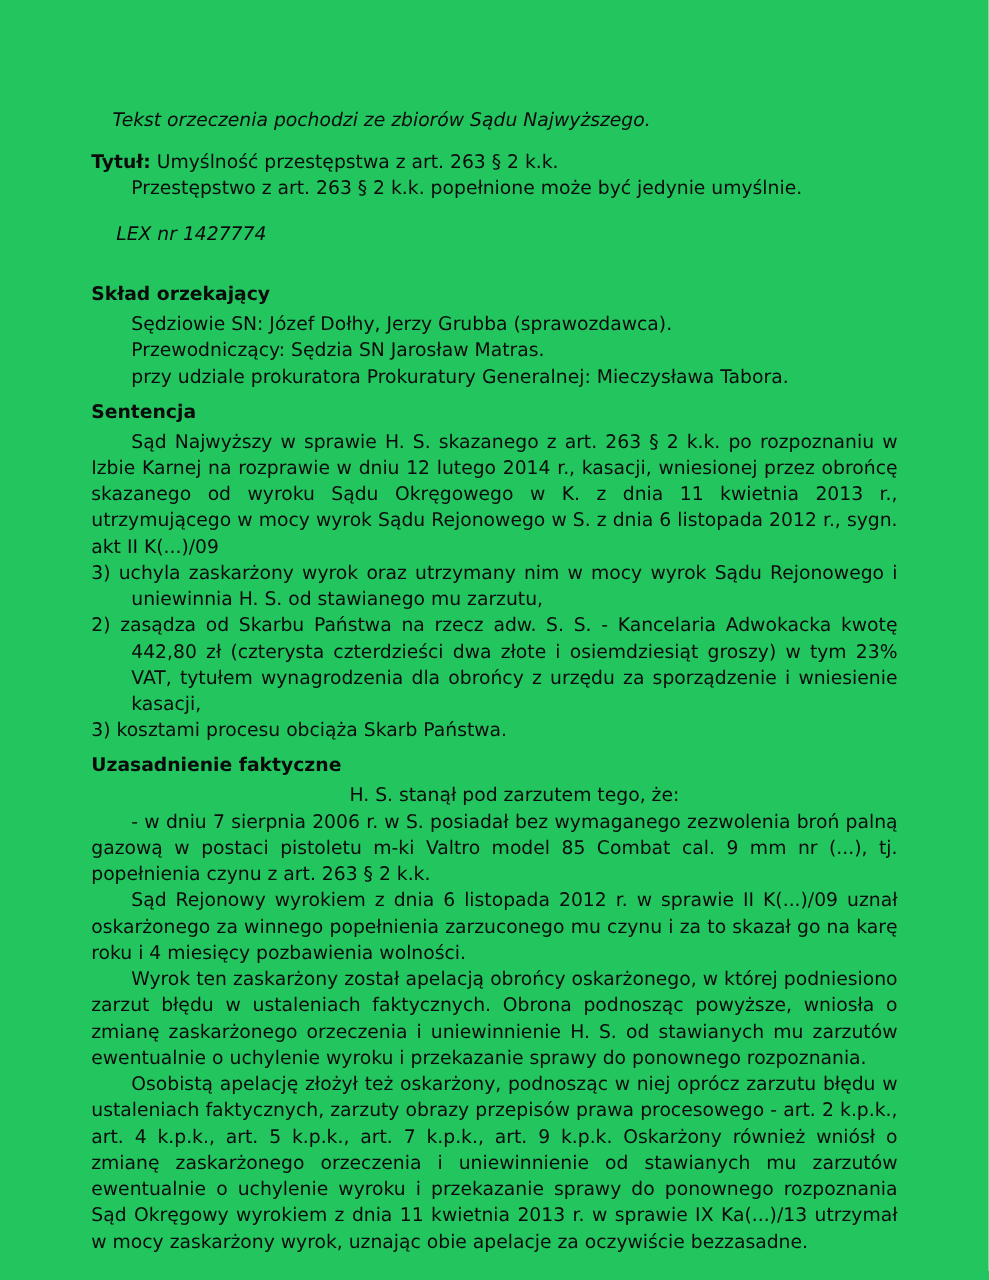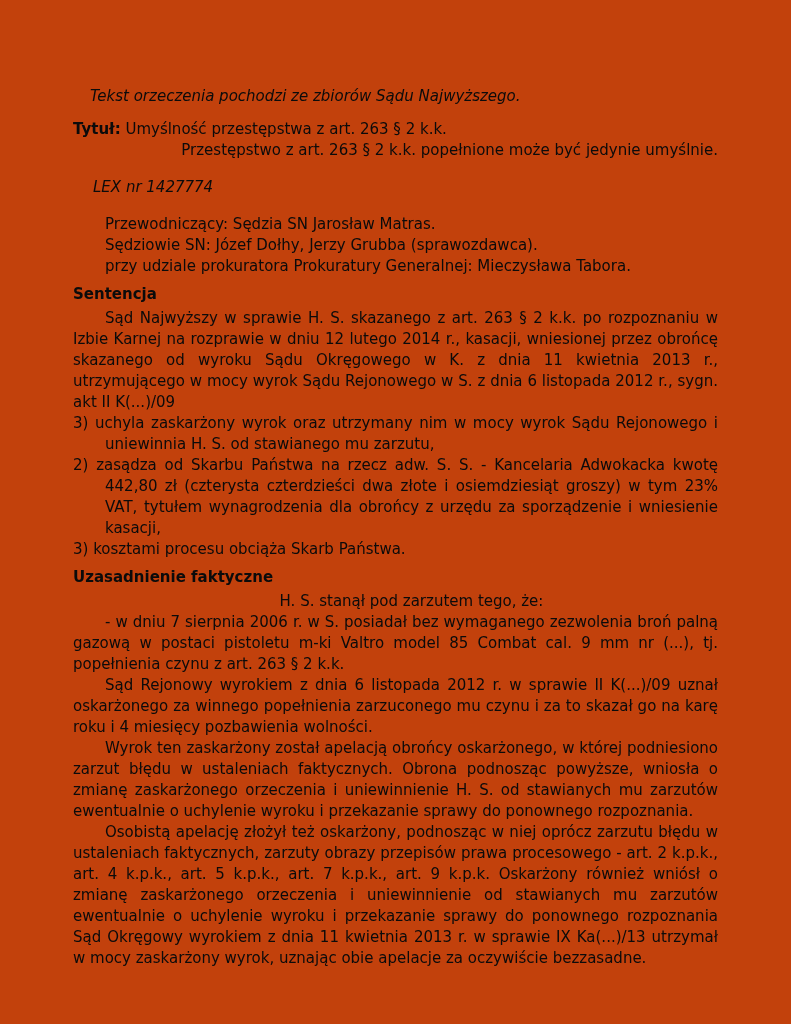--- a/index.html
+++ b/index.html
@@ -1,39 +1,39 @@
 <!DOCTYPE html>
 <html lang="pl"><head>
 <meta charset="utf-8">
 <style>
   html, body { margin: 0; padding: 0; background: #ffffff; }
   .page {
     position: relative;
     width: 791px;
     height: 1024px;
     margin: 0 auto;
-    background: #c2410c;
+    background: #22c55e;
     box-sizing: border-box;
     padding: 86px 73px 0 73px;
     overflow: hidden;
     font-family: "DejaVu Sans", "Liberation Sans", sans-serif;
     font-size: 15px;
     line-height: 21px;
     color: #0b0b0b;
   }
   .source-note {
     font-style: italic;
     padding-left: 17px;
     margin: 0 0 12px 0;
   }
   .doc-header { text-align: center; }
   .doc-header > div { margin: 0 0 5px 0; }
   .bold { font-weight: bold; }
   .title-line { margin: 1px 0 0 0; }
-  .thesis { text-indent: 32px; margin: 0; text-align: right; }
+  .thesis { text-indent: 32px; margin: 0; }
   .lex-ref { font-style: italic; padding-left: 4px; margin: 16px; }
   .journal-ref { padding-left: 5px; margin: 0; }
   .section-heading {
     font-weight: bold;
     margin: 7px 0 3px 0;
   }
   .section-heading.first { margin-top: 27px; }
   .comp-line { padding-left: 32px; margin: 0; }
   p.body-par {
     margin: 0;
@@ -56,23 +56,24 @@
   <div class="source-note">Tekst orzeczenia pochodzi ze zbiorów Sądu Najwyższego.</div>
 
 
   <div class="title-line"><span class="bold">Tytuł:</span><span> Umyślność przestępstwa z art. 263 § 2 k.k.</span></div>
 
   <p class="thesis">Przestępstwo z art. 263 § 2 k.k. popełnione może być jedynie umyślnie.</p>
 
   <p class="lex-ref">LEX nr 1427774</p>
 
 
+  <div class="section-heading first">Skład orzekający</div>
 
+  <p class="comp-line">Sędziowie SN: Józef Dołhy, Jerzy Grubba (sprawozdawca).</p>
   <p class="comp-line">Przewodniczący: Sędzia SN Jarosław Matras.</p>
-  <p class="comp-line">Sędziowie SN: Józef Dołhy, Jerzy Grubba (sprawozdawca).</p>
   <p class="comp-line">przy udziale prokuratora Prokuratury Generalnej: Mieczysława Tabora.</p>
 
   <div class="section-heading">Sentencja</div>
 
   <p class="body-par">Sąd Najwyższy w sprawie H. S. skazanego z art. 263 § 2 k.k. po rozpoznaniu w Izbie Karnej na rozprawie w dniu 12 lutego 2014 r., kasacji, wniesionej przez obrońcę skazanego od wyroku Sądu Okręgowego w K. z dnia 11 kwietnia 2013 r., utrzymującego w mocy wyrok Sądu Rejonowego w S. z dnia 6 listopada 2012 r., sygn. akt II K(...)/09</p>
 
   <p class="list-item">3) uchyla zaskarżony wyrok oraz utrzymany nim w mocy wyrok Sądu Rejonowego i uniewinnia H. S. od stawianego mu zarzutu,</p>
   <p class="list-item">2) zasądza od Skarbu Państwa na rzecz adw. S. S. - Kancelaria Adwokacka kwotę 442,80 zł (czterysta czterdzieści dwa złote i osiemdziesiąt groszy) w tym 23% VAT, tytułem wynagrodzenia dla obrońcy z urzędu za sporządzenie i wniesienie kasacji,</p>
   <p class="list-item">3) kosztami procesu obciąża Skarb Państwa.</p>
 

